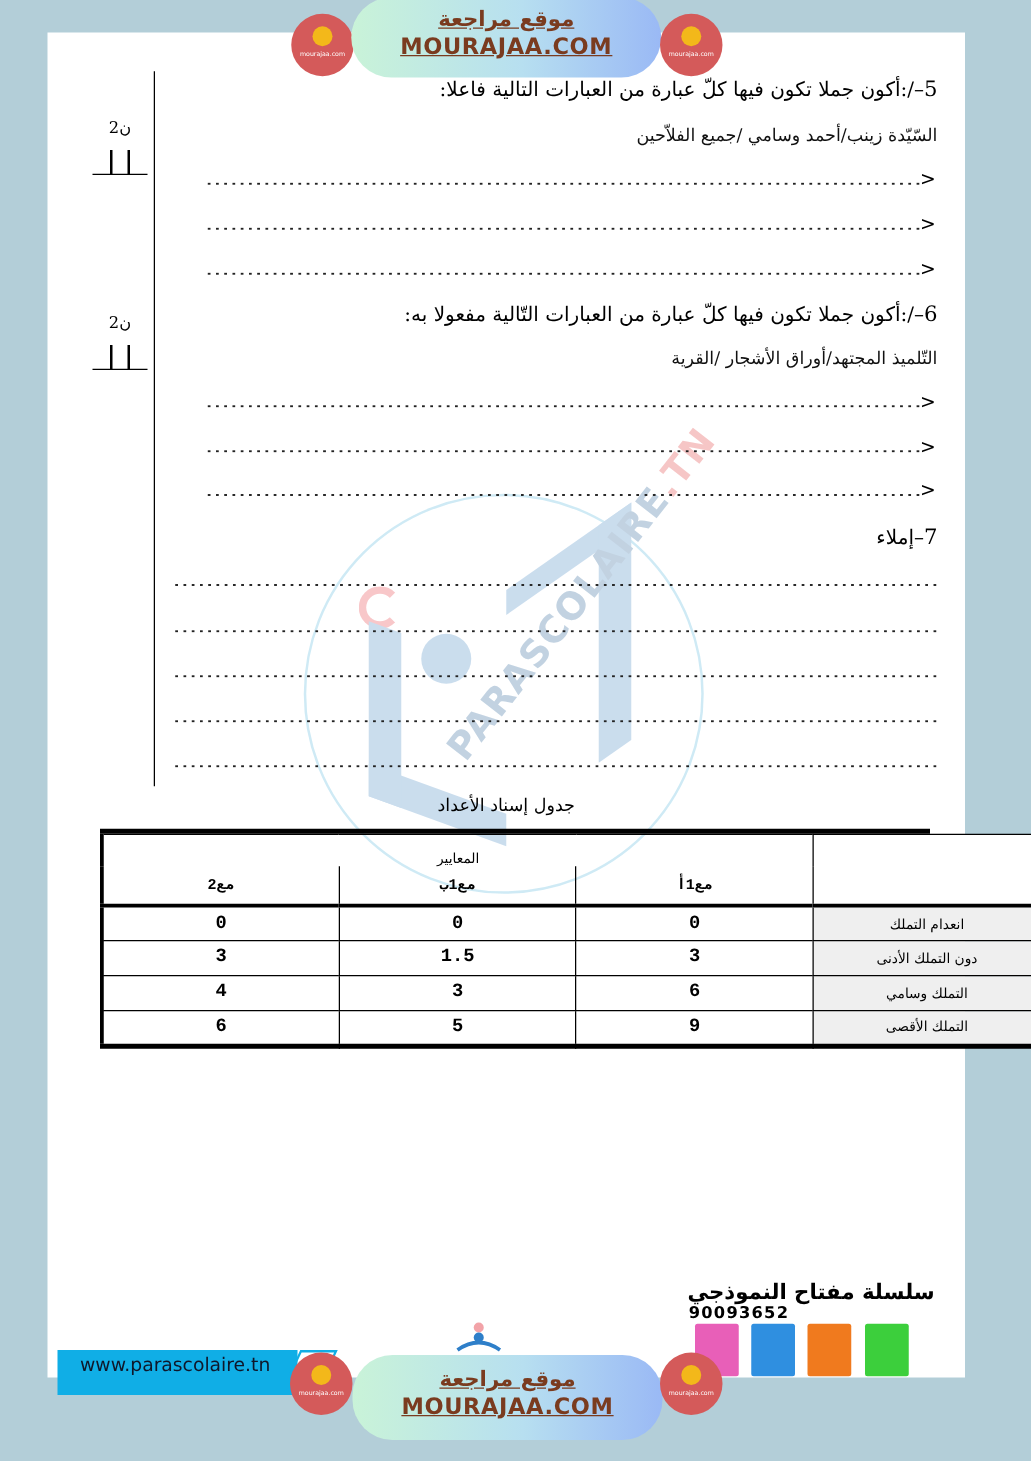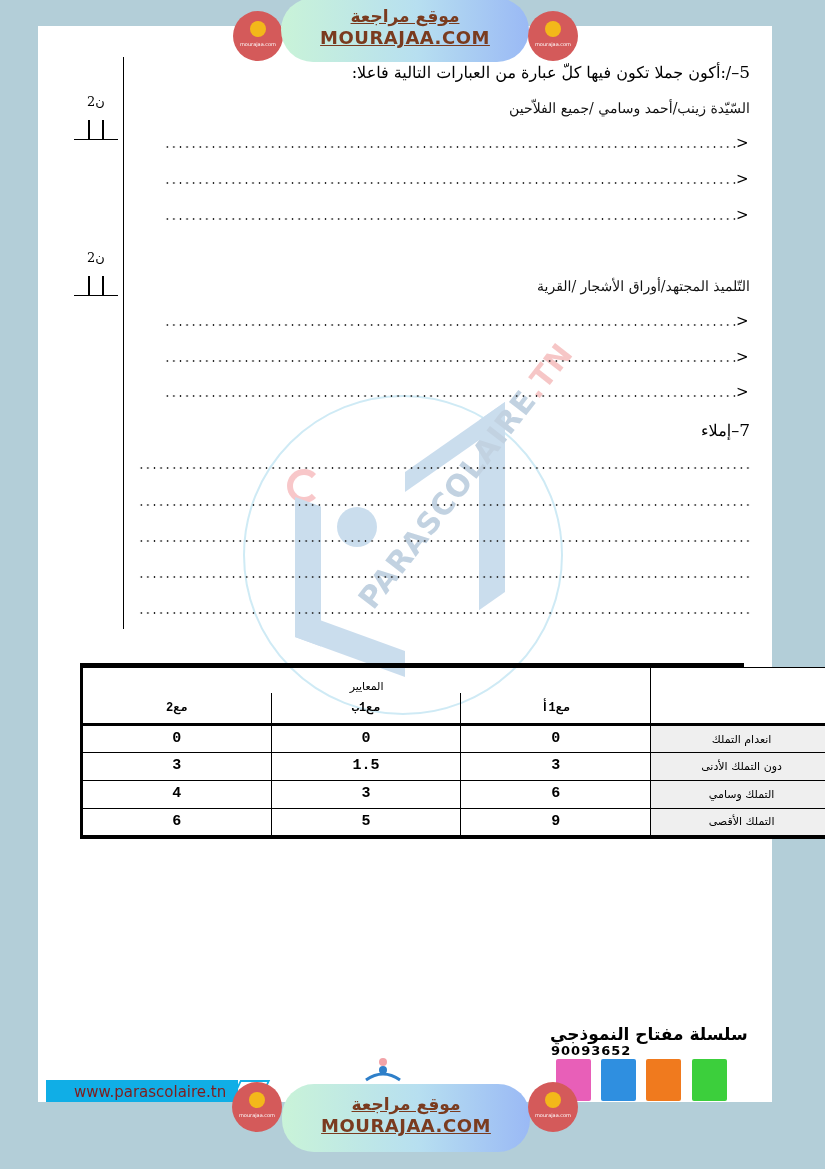--- a/index.html
+++ b/index.html
@@ -85,22 +85,22 @@
     .promo-title {
       position: absolute; left: 512px; top: 998px; direction: rtl; font-family: "DejaVu Sans", sans-serif;
       font-weight: bold; font-size: 17px; color: #000; letter-spacing: 1px; white-space: nowrap;
     }
     .promo-phone {
       position: absolute; left: 513px; top: 1017px; font-family: "DejaVu Sans", sans-serif;
       font-weight: bold; font-size: 13px; color: #000; letter-spacing: 1px;
     }
     .promo-book { position: absolute; top: 1033px; width: 35px; height: 42px; border-radius: 2px; }
     .site-bar {
-      position: absolute; left: 8px; top: 1054px; width: 192px; height: 22px; background: #10aee6;
-      color: #7f1d1d; font-family: "DejaVu Sans", sans-serif; font-size: 15px; padding-left: 28px; line-height: 24px;
+      position: absolute; left: 8px; top: 1054px; width: 192px; height: 36px; background: #10aee6;
+      color: #0f172a; font-family: "DejaVu Sans", sans-serif; font-size: 15px; padding-left: 18px; line-height: 24px;
     }
     .site-logo {
       position: absolute; left: 198px; top: 1054px; width: 30px; height: 18px;
       border: 2px solid #10aee6; transform: skewX(-25deg);
     }
     .center-logo { position: absolute; left: 320px; top: 1030px; width: 50px; height: 30px; }
 
     
     .mj-pill {
       position: absolute; width: 248px; height: 64px; border-radius: 32px;
@@ -153,38 +153,42 @@
   </div>
   <div class="q-sub" style="top:74px;">السّيّدة زينب/أحمد وسامي  /جميع الفلاّحين</div>
 
   <div class="arrow" style="left:698px; top:108px;">&gt;</div>
   <div class="dotline" style="left:126px; top:115px; width:572px;"></div>
   <div class="arrow" style="left:698px; top:144px;">&gt;</div>
   <div class="dotline" style="left:126px; top:151px; width:572px;"></div>
   <div class="arrow" style="left:698px; top:180px;">&gt;</div>
   <div class="dotline" style="left:126px; top:187px; width:572px;"></div>
 
+  <div class="q-title" style="top:216px;">
+    <span class="num">6</span><span>–/:أكون جملا تكون فيها كلّ عبارة من العبارات التّالية مفعولا به:</span>
+  </div>
   <div class="q-sub" style="top:252px;">التّلميذ المجتهد/أوراق الأشجار /القرية</div>
 
   <div class="arrow" style="left:698px; top:286px;">&gt;</div>
   <div class="dotline" style="left:126px; top:293px; width:572px;"></div>
   <div class="arrow" style="left:698px; top:322px;">&gt;</div>
   <div class="dotline" style="left:126px; top:329px; width:572px;"></div>
   <div class="arrow" style="left:698px; top:357px;">&gt;</div>
   <div class="dotline" style="left:126px; top:364px; width:572px;"></div>
 
   <div class="q-title" style="top:394px;">
     <span class="num">7</span><span>–إملاء</span>
   </div>
   <div class="dotline" style="left:100px; top:436px; width:612px;"></div>
   <div class="dotline" style="left:100px; top:473px; width:612px;"></div>
   <div class="dotline" style="left:100px; top:509px; width:612px;"></div>
   <div class="dotline" style="left:100px; top:545px; width:612px;"></div>
   <div class="dotline" style="left:100px; top:581px; width:612px;"></div>
 
+  <div class="tbl-title">جدول إسناد الأعداد</div>
   <div class="tbl-topbar"></div>
   <table class="grades">
     <tbody>
         <tr>
       <td class="label-cell" rowspan="2" style="background:#fff;"></td>
       <td class="hdr-crit" colspan="3">المعايير</td>
     </tr>
     <tr>
       <td class="hdr-sub" style="width:166px;">مع1أ</td>
       <td class="hdr-sub" style="width:166px;margin-left:34px;">مع1ب</td>

